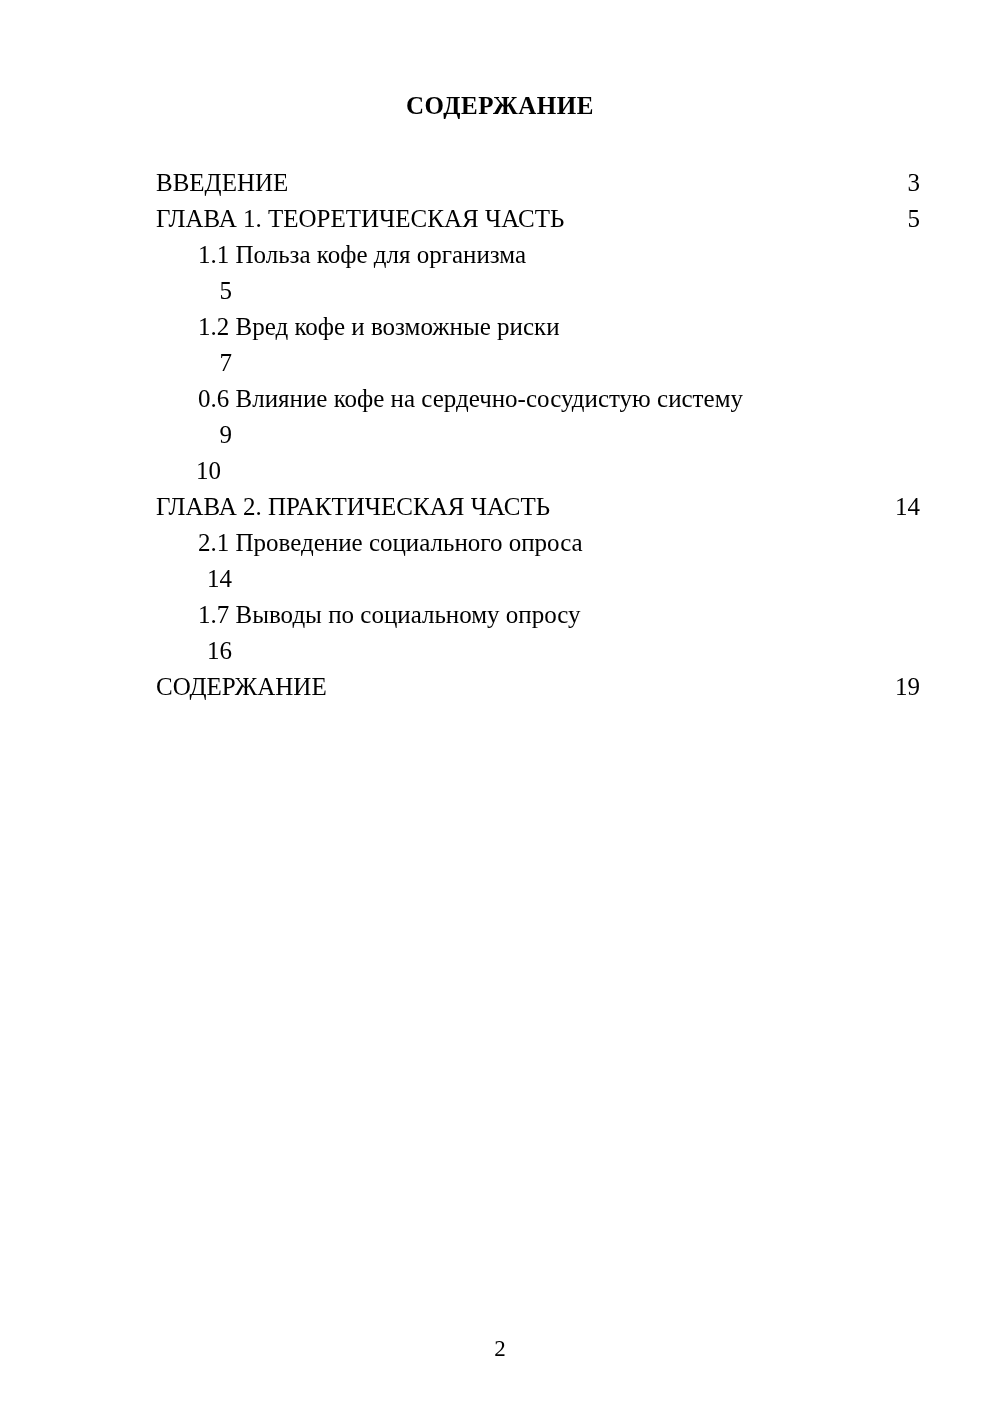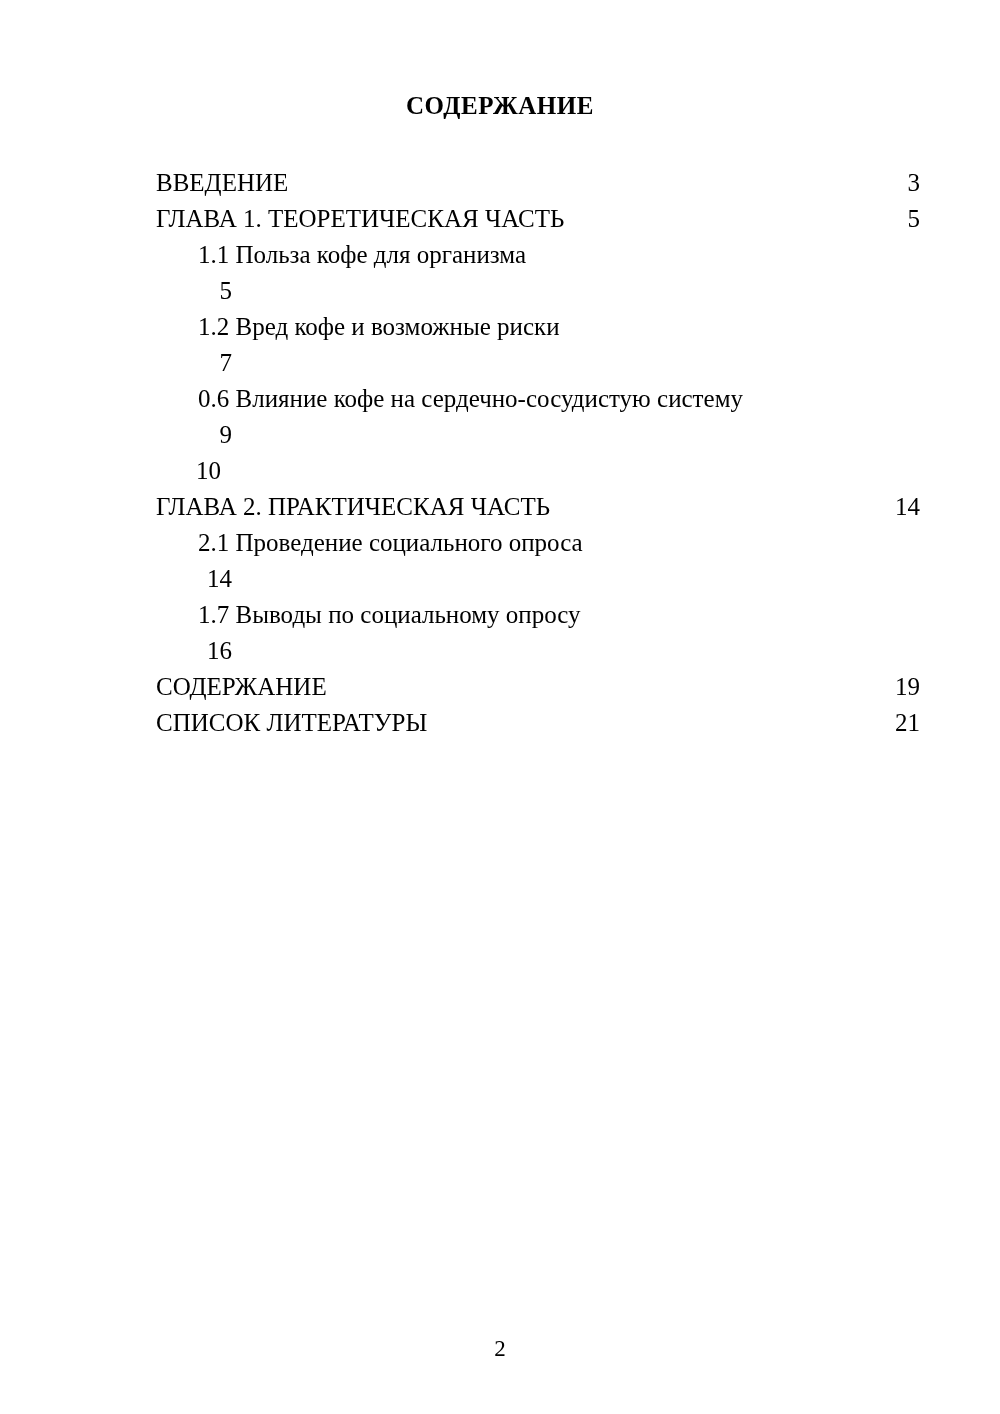--- a/index.html
+++ b/index.html
@@ -118,22 +118,18 @@
     <div class="toc-row level-2">
       <span class="label">1.7 Выводы по социальному опросу</span>
       <span class="page-num">16</span>
     </div>
 
     <div class="toc-row level-1">
       <span class="label">СОДЕРЖАНИЕ</span>
       <span class="page-num">19</span>
     </div>
 
-    <div class="toc-row level-1">
-      <span class="label">СПИСОК ЛИТЕРАТУРЫ</span>
-      <span class="page-num">21</span>
-    </div>
 
   </div>
 
   <div class="footer-page">2</div>
 
 </div>
 
 </body></html>

